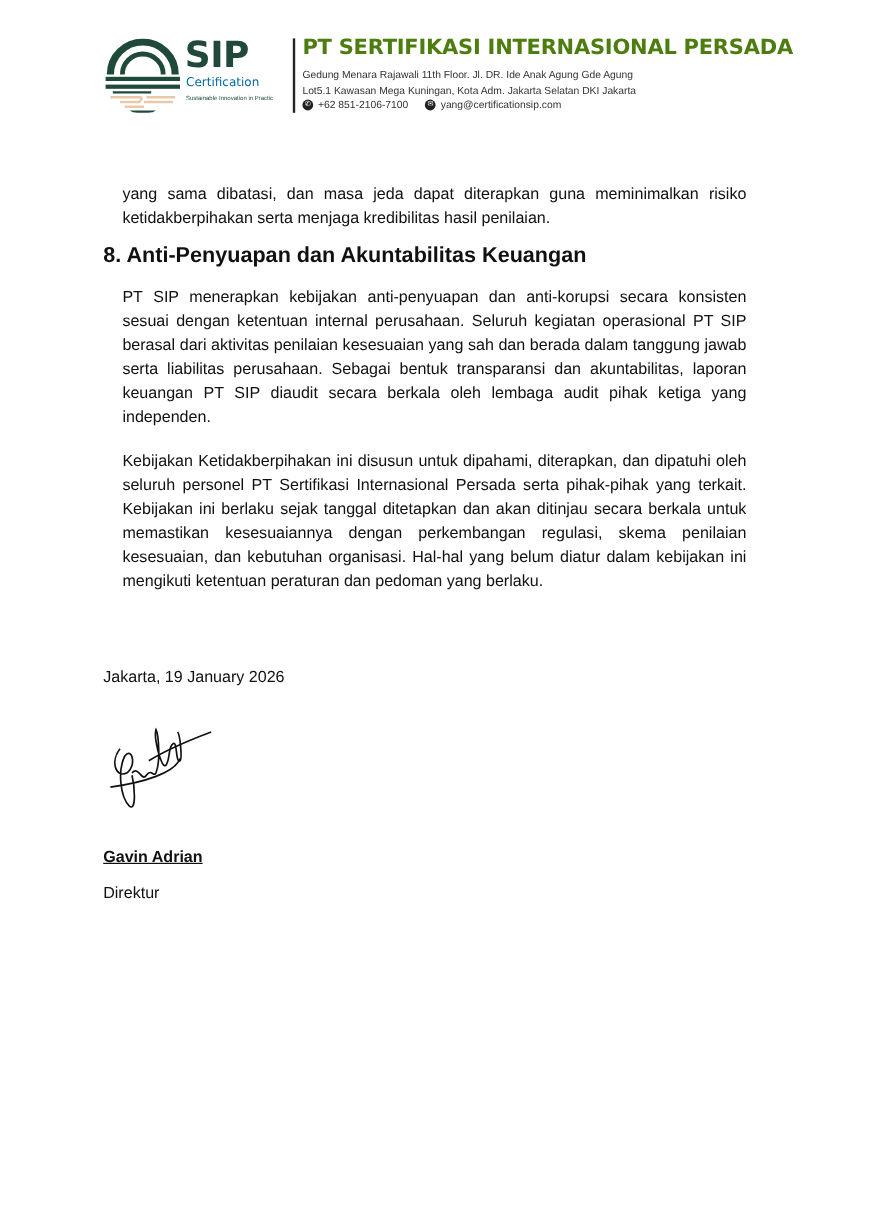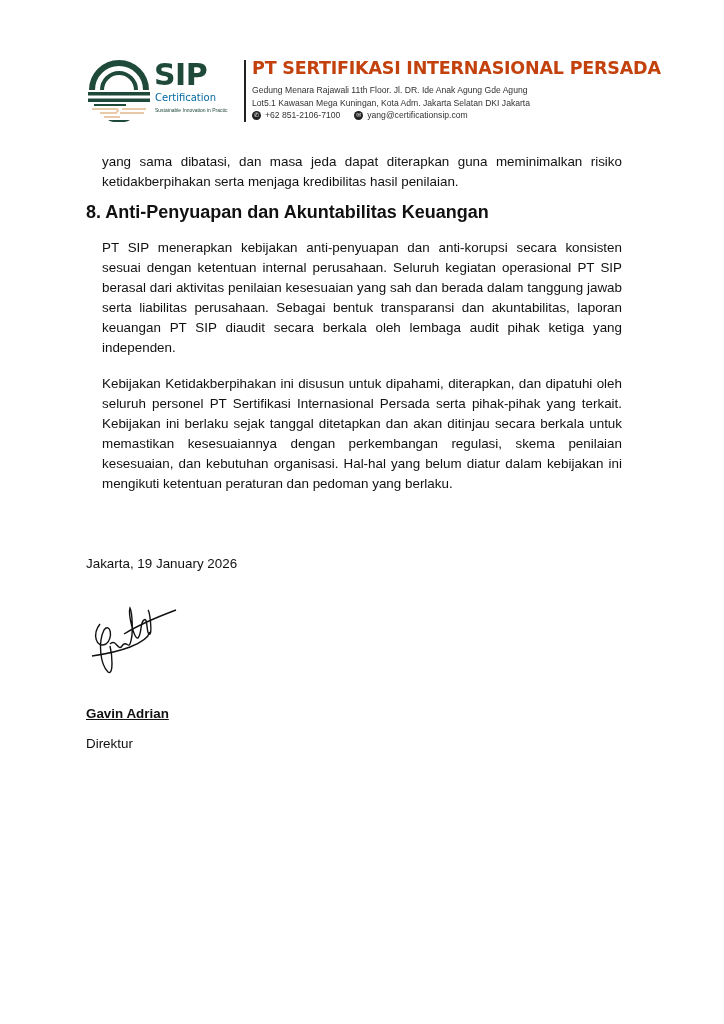--- a/index.html
+++ b/index.html
@@ -1,28 +1,28 @@
 <!DOCTYPE html>
 <html><head>
 <meta charset="utf-8">
 <style>
   html, body { margin: 0; padding: 0; background: #ffffff; }
   body { width: 724px; height: 1024px; position: relative; overflow: hidden;
          font-family: "Liberation Sans", sans-serif; color: #111; }
-  .header { position: absolute; left: 86px; top: 52px; width: 560px; height: 74px; }
+  .header { position: absolute; left: 86px; top: 24px; width: 560px; height: 74px; }
   .logo { position: absolute; left: 0; top: 6px; width: 150px; height: 64px; }
   .logo-mark { position: absolute; left: 0; top: 2px; width: 66px; height: 62px; }
   .logo-sip { position: absolute; left: 68px; top: 0px; font-family: "DejaVu Sans", sans-serif;
               font-weight: bold; font-size: 30px; color: #1f4a3a; letter-spacing: -0.5px; line-height: 34px; }
   .logo-cert { position: absolute; left: 69px; top: 32px; font-family: "DejaVu Sans", sans-serif;
                font-weight: normal; font-size: 10px; color: #0369a1; line-height: 16px; }
   .logo-tag { position: absolute; left: 69px; top: 49px; font-size: 5px; color: #1f4a3a; white-space: nowrap; }
   .vline { position: absolute; left: 158px; top: 8px; width: 2px; height: 62px; background: #222; }
   .co-name { position: absolute; left: 166px; top: 6px; font-family: "DejaVu Sans", sans-serif;
-             font-weight: bold; font-size: 17.5px; color: #c2410c; white-space: nowrap; letter-spacing: -0.2px; }
+             font-weight: bold; font-size: 17.5px; color: #4d7c0f; white-space: nowrap; letter-spacing: -0.2px; }
   .addr { position: absolute; left: 166px; font-size: 8.6px; color: #333; white-space: nowrap; }
   .addr1 { top: 33px; text-align: right; } .addr2 { top: 46px; }
   .contact { position: absolute; left: 166px; top: 58px; font-size: 8.6px; color: #333; white-space: nowrap; display: flex; align-items: center; justify-content: center; }
   .cicon { display: inline-block; width: 9px; height: 9px; border-radius: 50%; background: #222; color: #fff;
            font-size: 6px; line-height: 9px; text-align: center; margin-right: 4px; }
   .cgap { width: 14px; display: inline-block; }
   .content { position: absolute; left: 86px; top: 136px; width: 552px; font-size: 13.4px; line-height: 20px; }
   p { margin: 16px; text-align: justify; }
   .p-first { margin-bottom: 10px; }
   h2 { margin: 0 0 11px 0; font-size: 18px; font-weight: bold; line-height: 20px; }

